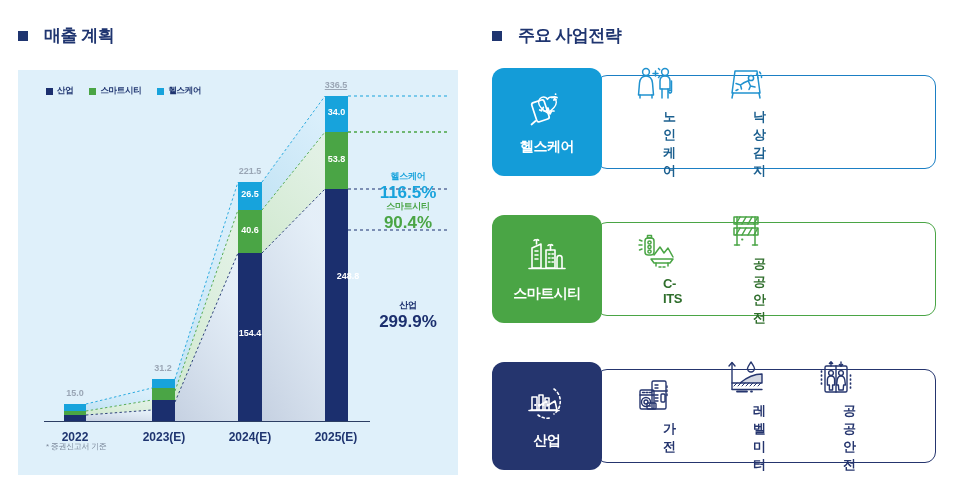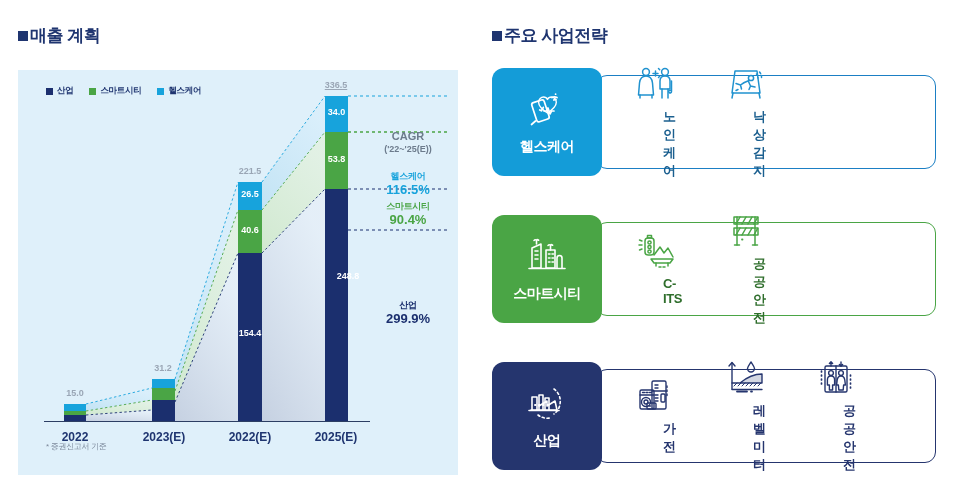--- a/index.html
+++ b/index.html
@@ -4,21 +4,21 @@
 <style>
   html,body{margin:0;padding:0;}
   body{
     width:960px;height:487px;background:#ffffff;
     font-family:"Liberation Sans","DejaVu Sans",sans-serif;
     overflow:hidden;position:relative;
   }
   .page{position:absolute;inset:0;}
 
   
-  .sec-title{position:absolute;display:flex;align-items:center;gap:2px;
+  .sec-title{position:absolute;display:flex;align-items:center;gap:16px;
     font-size:17px;font-weight:bold;color:#1f3570;letter-spacing:-0.5px;}
   .sec-title .sq{width:10px;height:10px;background:#1f3570;display:inline-block;}
   #title-left{left:18px;top:24px;}
   #title-right{left:492px;top:24px;}
 
   
   #chart-panel{position:absolute;left:18px;top:70px;width:440px;height:405px;
     background:#dff0fa;}
   #chart-svg{position:absolute;left:0;top:0;}
 
@@ -31,21 +31,21 @@
   
   .ctxt{position:absolute;white-space:nowrap;}
   .total-lbl{font-size:9px;color:#9aa6b5;font-weight:bold;text-align:center;}
   .seg-lbl{font-size:9px;color:#ffffff;font-weight:bold;text-align:center;}
   .x-lbl{font-size:12px;color:#1f3570;font-weight:bold;text-align:center;}
 
   .cagr-head{font-size:11px;color:#6c7b8c;font-weight:bold;text-align:center;line-height:1.25;}
   .cagr-head .sub{font-size:9px;font-weight:bold;}
   .cagr-blk{text-align:center;line-height:1.25;}
   .cagr-blk .nm{font-size:9px;font-weight:bold;letter-spacing:-0.3px;}
-  .cagr-blk .pc{font-size:13px;font-weight:bold;}
+  .cagr-blk .pc{font-size:17px;font-weight:bold;}
 
   
   .card{position:absolute;left:492px;width:450px;height:108px;}
   .card .badge{position:absolute;left:0;top:0;width:110px;height:108px;border-radius:12px;
     display:flex;flex-direction:column;align-items:center;justify-content:center;gap:6px;z-index:2;}
   .card .badge .lbl{color:#fff;font-size:14px;font-weight:bold;letter-spacing:-0.5px;}
   .card .body{position:absolute;left:104px;top:7px;width:340px;height:94px;
     background:#fff;border:1.6px solid #1b7fc4;border-radius:11px;
     display:flex;align-items:center;padding-left:28px;box-sizing:border-box;gap:28px;}
   .card .body.green{border-color:#4aa545;}
@@ -171,27 +171,23 @@
     <div class="ctxt seg-lbl" style="left:220px;top:119px;width:24px;">26.5</div>
     <div class="ctxt seg-lbl" style="left:220px;top:155px;width:24px;">40.6</div>
     <div class="ctxt seg-lbl" style="left:220px;top:258px;width:24px;">154.4</div>
 
     <div class="ctxt seg-lbl" style="left:307px;top:37px;width:23px;">34.0</div>
     <div class="ctxt seg-lbl" style="left:307px;top:84px;width:23px;">53.8</div>
     <div class="ctxt seg-lbl" style="left:307px;top:201px;width:46px;">248.8</div>
 
     <div class="ctxt x-lbl" style="left:37px;top:360px;width:40px;">2022</div>
     <div class="ctxt x-lbl" style="left:120px;top:360px;width:52px;">2023(E)</div>
-    <div class="ctxt x-lbl" style="left:206px;top:360px;width:52px;">2022(E)</div>
+    <div class="ctxt x-lbl" style="left:206px;top:360px;width:52px;">2024(E)</div>
     <div class="ctxt x-lbl" style="left:292px;top:360px;width:52px;">2025(E)</div>
 
-    <div class="ctxt cagr-head" style="left:345px;top:60px;width:90px;">
-      <div>CAGR</div>
-      <div class="sub">('22~'25(E))</div>
-    </div>
 
     <div class="ctxt cagr-blk" style="left:345px;top:101px;width:90px;color:#17a3dc;">
       <div class="nm">헬스케어</div>
       <div class="pc">116.5%</div>
     </div>
     <div class="ctxt cagr-blk" style="left:345px;top:131px;width:90px;color:#4aa545;">
       <div class="nm">스마트시티</div>
       <div class="pc">90.4%</div>
     </div>
     <div class="ctxt cagr-blk" style="left:345px;top:230px;width:90px;color:#1b2f6e;">

